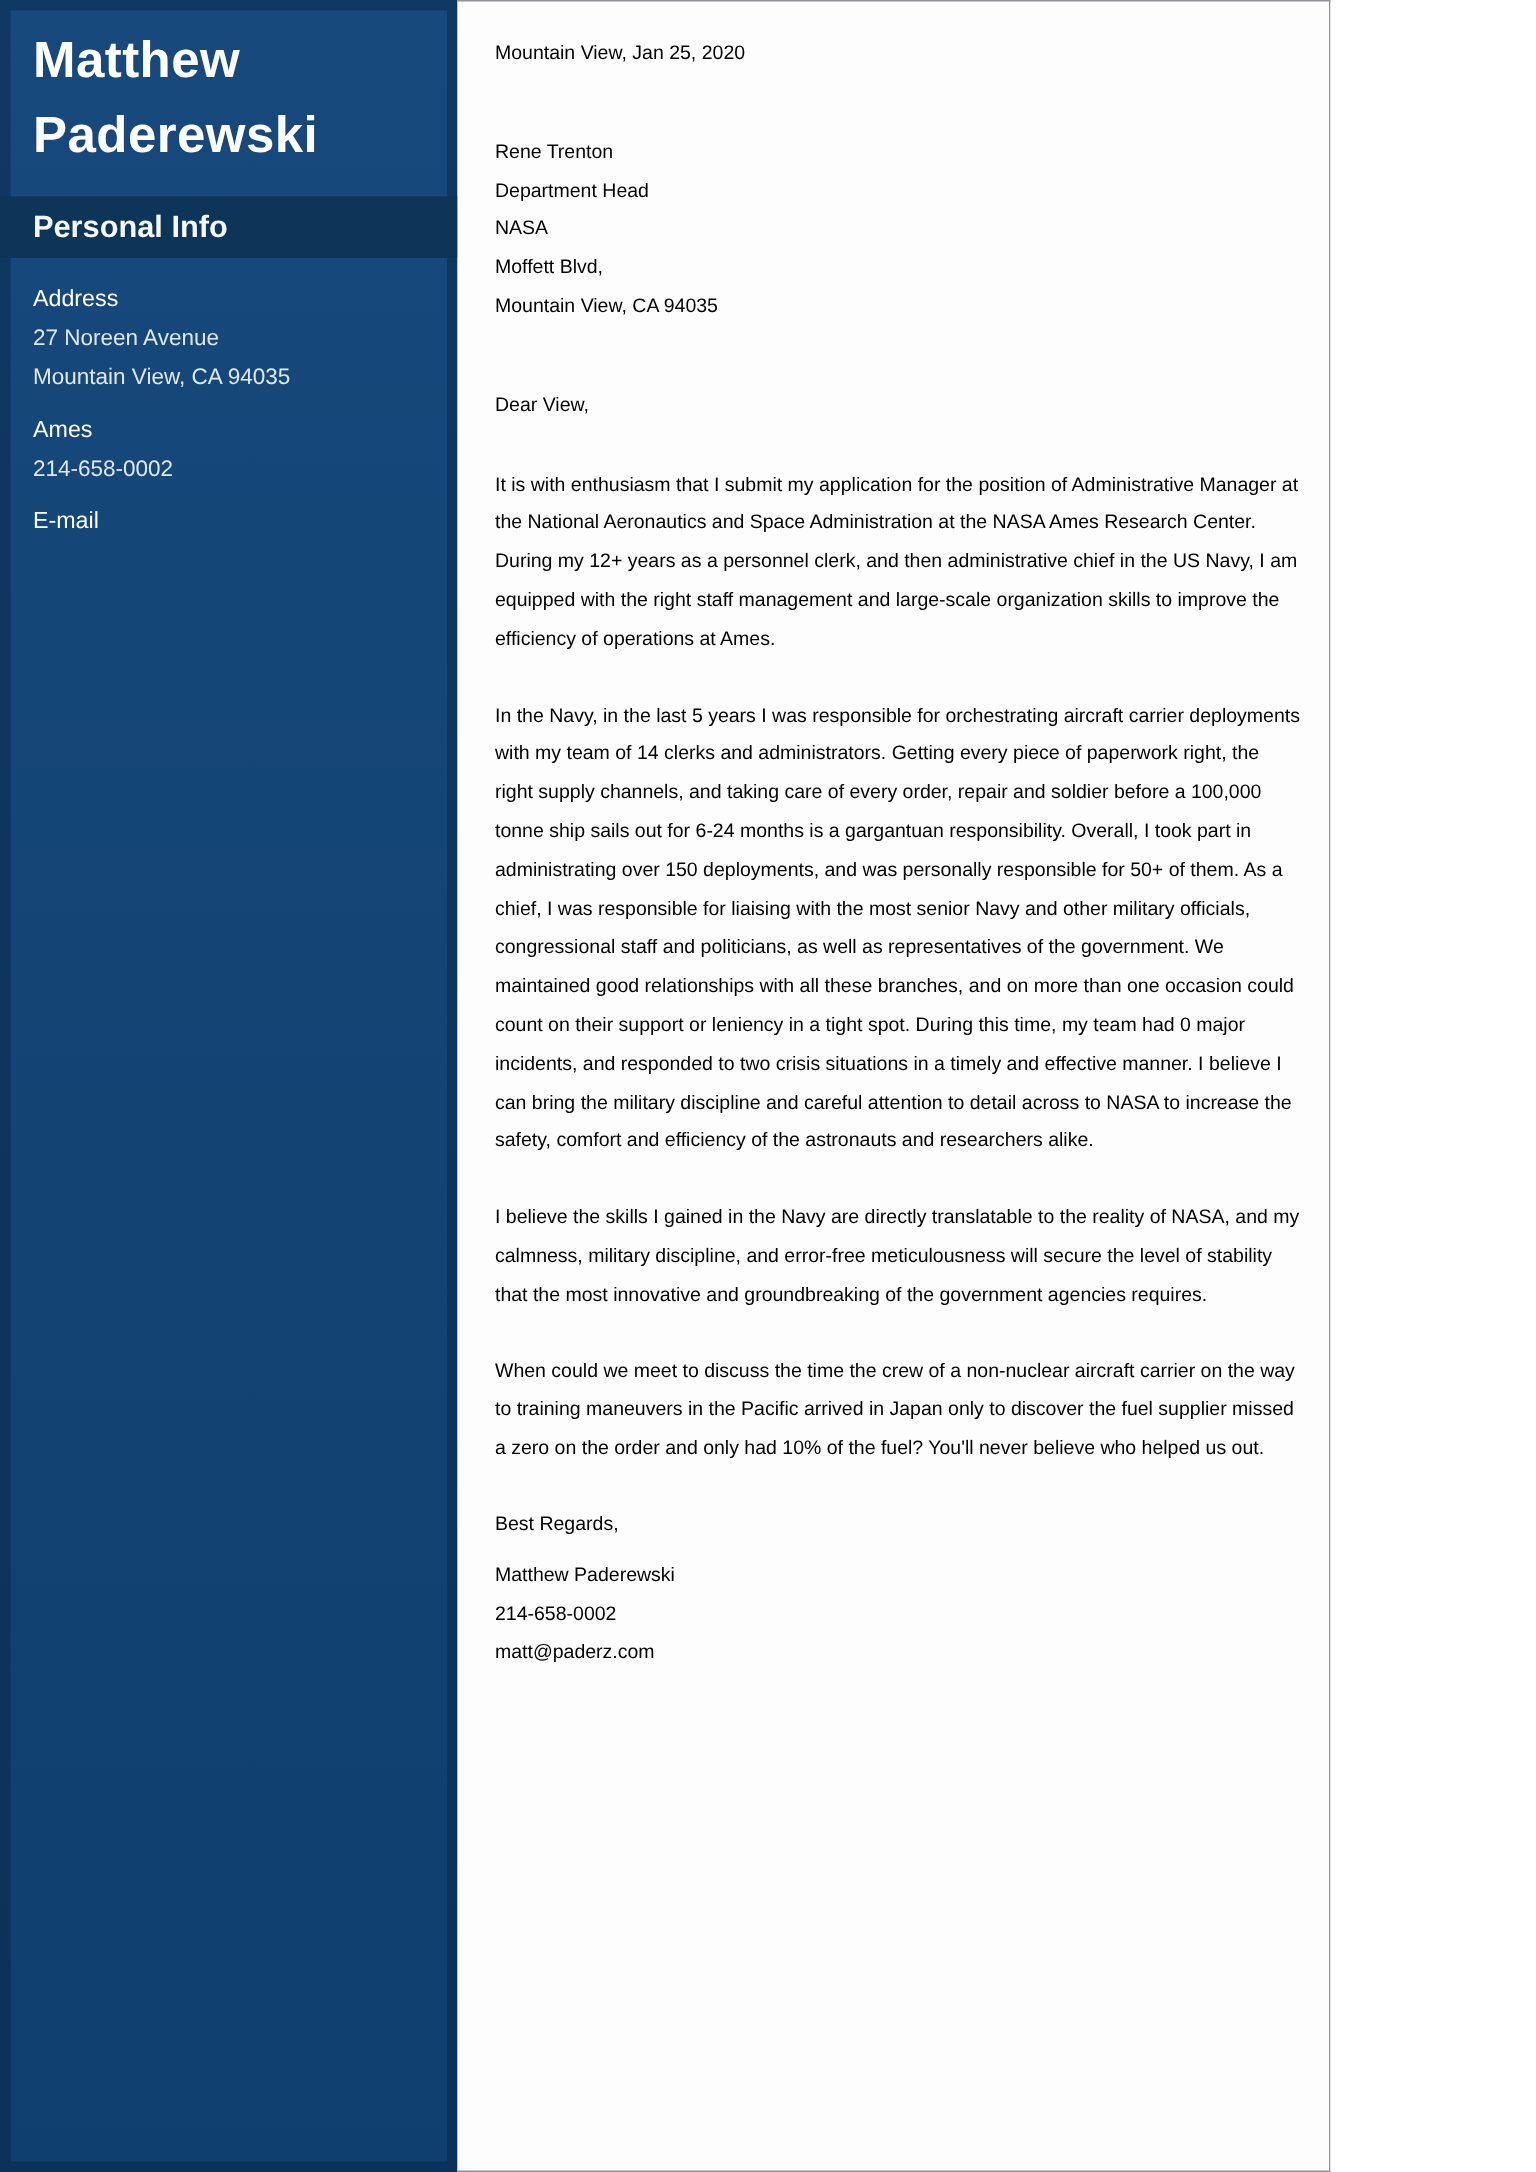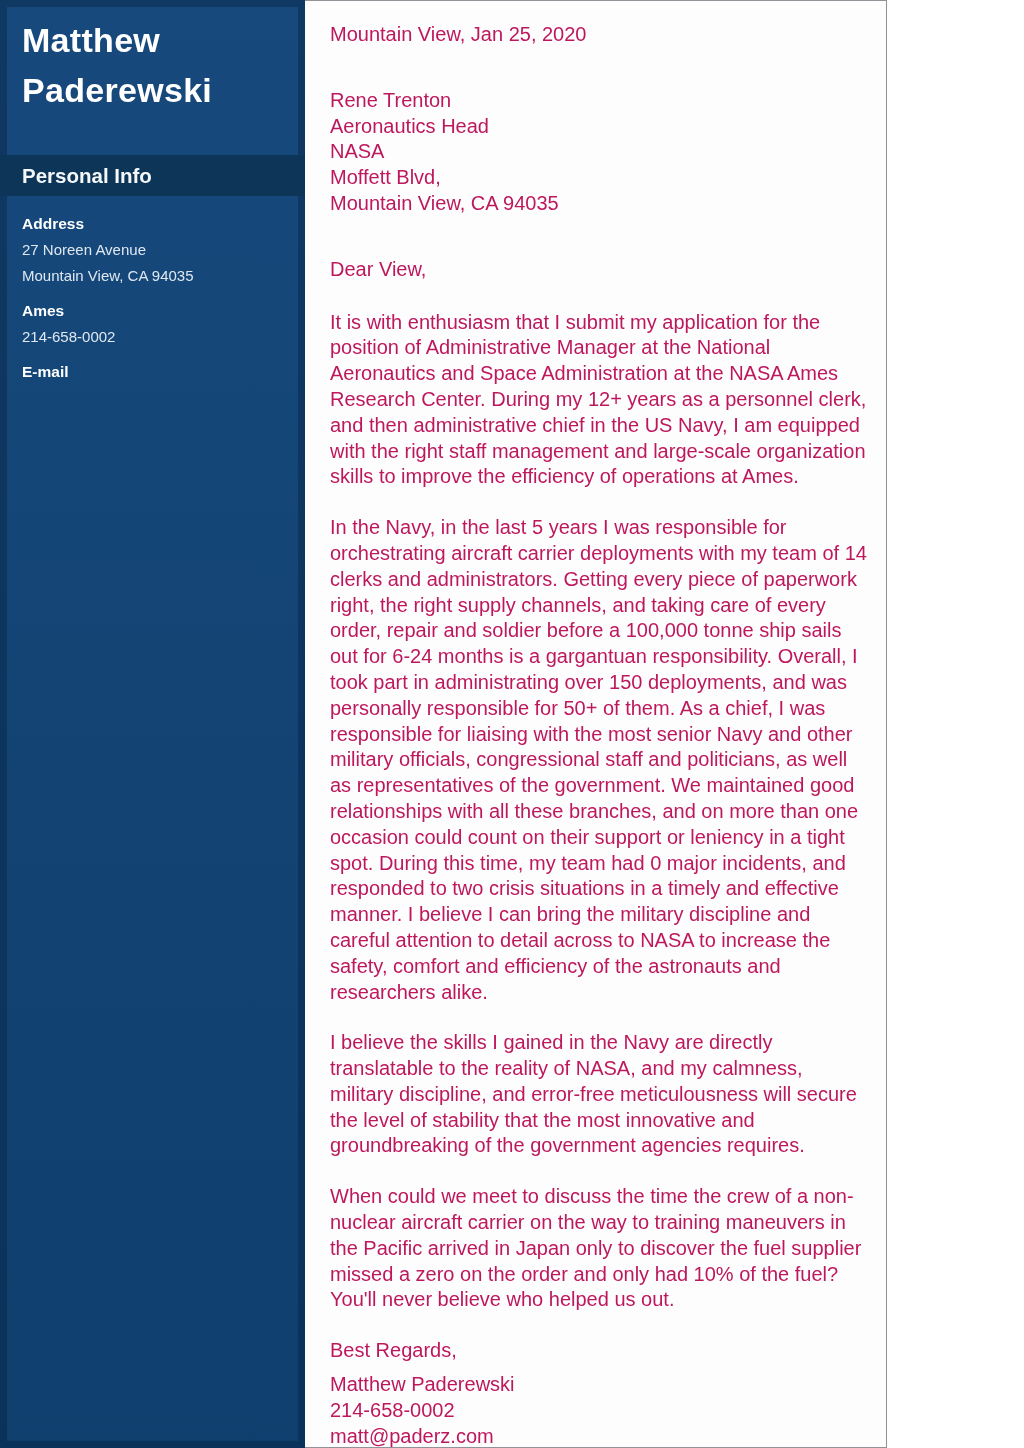--- a/index.html
+++ b/index.html
@@ -35,55 +35,55 @@
     margin: 0;
     padding: 15px 20px 0 22px;
     width: 245px;
     font-size: 34px;
     line-height: 50px;
     font-weight: bold;
     color: #FFFFFF;
     letter-spacing: 0.3px;
   }
   .section-band {
-    margin-top: 40px;
+    margin-top: 16px;
     height: 41px;
     box-sizing: border-box;
     background: #0D3557;
     display: flex;
     align-items: center;
     padding-left: 22px;
     font-size: 20.5px;
     font-weight: bold;
     color: #F4F8FB;
   }
   .fields {
     padding: 15px 22px 0 22px;
     font-size: 15px;
     line-height: 26px;
   }
   .field + .field { margin-top: 9px; }
   .field-label {
-    font-weight: bold;
+    font-weight: normal;
     font-size: 15.5px;
     color: #FFFFFF;
   }
   .field-line { color: #DFE8F1; }
 
   
   .content {
     position: absolute;
     left: 305px; top: 0; right: 0; bottom: 0;
     box-sizing: border-box;
     background: #FDFDFE;
     border: 1px solid #8F9296;
     border-left: none;
     padding: 21px 18px 0 25px;
-    color: #be185d;
-    font-size: 20px;
+    color: #000000;
+    font-size: 13px;
     line-height: 25.8px;
   }
   .date-line { margin-bottom: 40px; }
   .recipient-block { margin-bottom: 40px; }
   .salutation { margin-bottom: 27px; }
   .para {
     margin: 0 0 25px 0;
     max-width: 676px;
   }
   .closing { margin-bottom: 8px; }
@@ -117,21 +117,21 @@
         <div class="field-label">E-mail</div>
       </div>
     </div>
   </aside>
 
   <main class="content">
     <div class="date-line">Mountain View, Jan 25, 2020</div>
 
     <div class="recipient-block">
       <div>Rene Trenton</div>
-      <div>Aeronautics Head</div>
+      <div>Department Head</div>
       <div>NASA</div>
       <div>Moffett Blvd,</div>
       <div>Mountain View, CA 94035</div>
     </div>
 
     <div class="salutation">Dear View,</div>
 
     <p class="para">It is with enthusiasm that I submit my application for the position of Administrative Manager at the National Aeronautics and Space Administration at the NASA Ames Research Center. During my 12+ years as a personnel clerk, and then administrative chief in the US Navy, I am equipped with the right staff management and large-scale organization skills to improve the efficiency of operations at Ames.</p>
     <p class="para">In the Navy, in the last 5 years I was responsible for orchestrating aircraft carrier deployments with my team of 14 clerks and administrators. Getting every piece of paperwork right, the right supply channels, and taking care of every order, repair and soldier before a 100,000 tonne ship sails out for 6-24 months is a gargantuan responsibility. Overall, I took part in administrating over 150 deployments, and was personally responsible for 50+ of them. As a chief, I was responsible for liaising with the most senior Navy and other military officials, congressional staff and politicians, as well as representatives of the government. We maintained good relationships with all these branches, and on more than one occasion could count on their support or leniency in a tight spot. During this time, my team had 0 major incidents, and responded to two crisis situations in a timely and effective manner. I believe I can bring the military discipline and careful attention to detail across to NASA to increase the safety, comfort and efficiency of the astronauts and researchers alike.</p>
     <p class="para">I believe the skills I gained in the Navy are directly translatable to the reality of NASA, and my calmness, military discipline, and error-free meticulousness will secure the level of stability that the most innovative and groundbreaking of the government agencies requires.</p>

